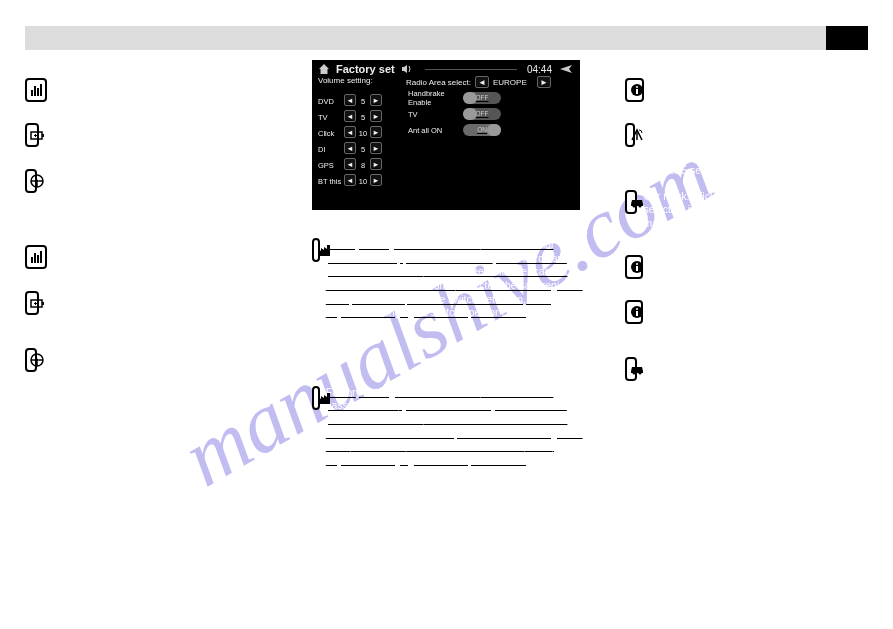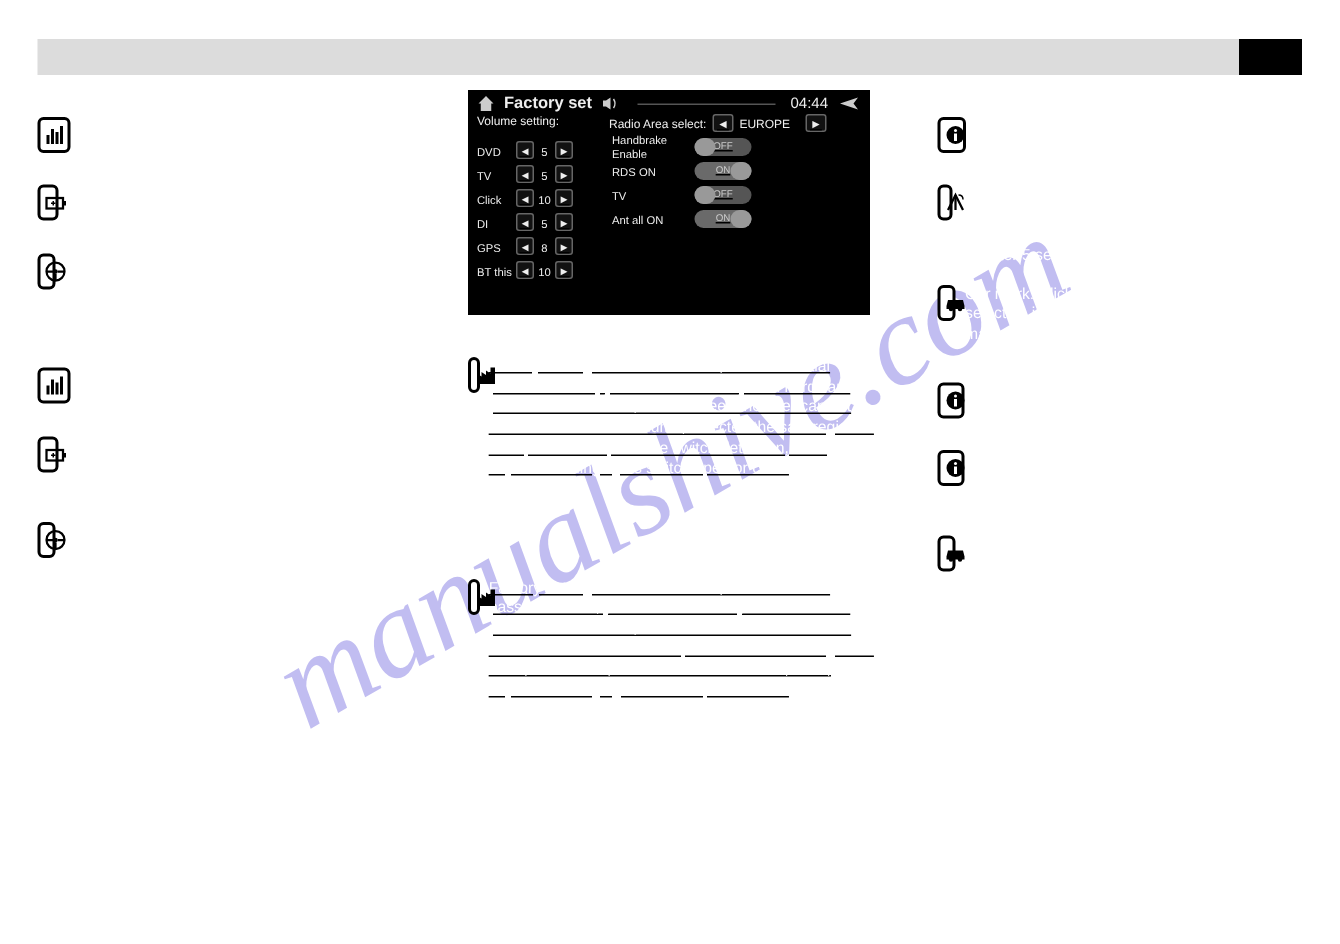--- a/index.html
+++ b/index.html
@@ -203,24 +203,20 @@
             <span class="num">10</span>
             <span class="tri">►</span>
           </div>
       </div>
       <div class="fs-colr">
         <div class="fs-rowr">
             <span class="lab2">Handbrake Enable</span>
             <span class="fs-toggle"><span>OFF</span><span class="knob l"></span></span>
           </div>
         <div class="fs-rowr">
-            <span class="lab2">RDS ON</span>
-            <span class="fs-toggle on"><span>ON</span><span class="knob r"></span></span>
-          </div>
-        <div class="fs-rowr">
             <span class="lab2">TV</span>
             <span class="fs-toggle"><span>OFF</span><span class="knob l"></span></span>
           </div>
         <div class="fs-rowr">
             <span class="lab2">Ant all ON</span>
             <span class="fs-toggle on"><span>ON</span><span class="knob r"></span></span>
           </div>
       </div>
     </div>
   </div>

